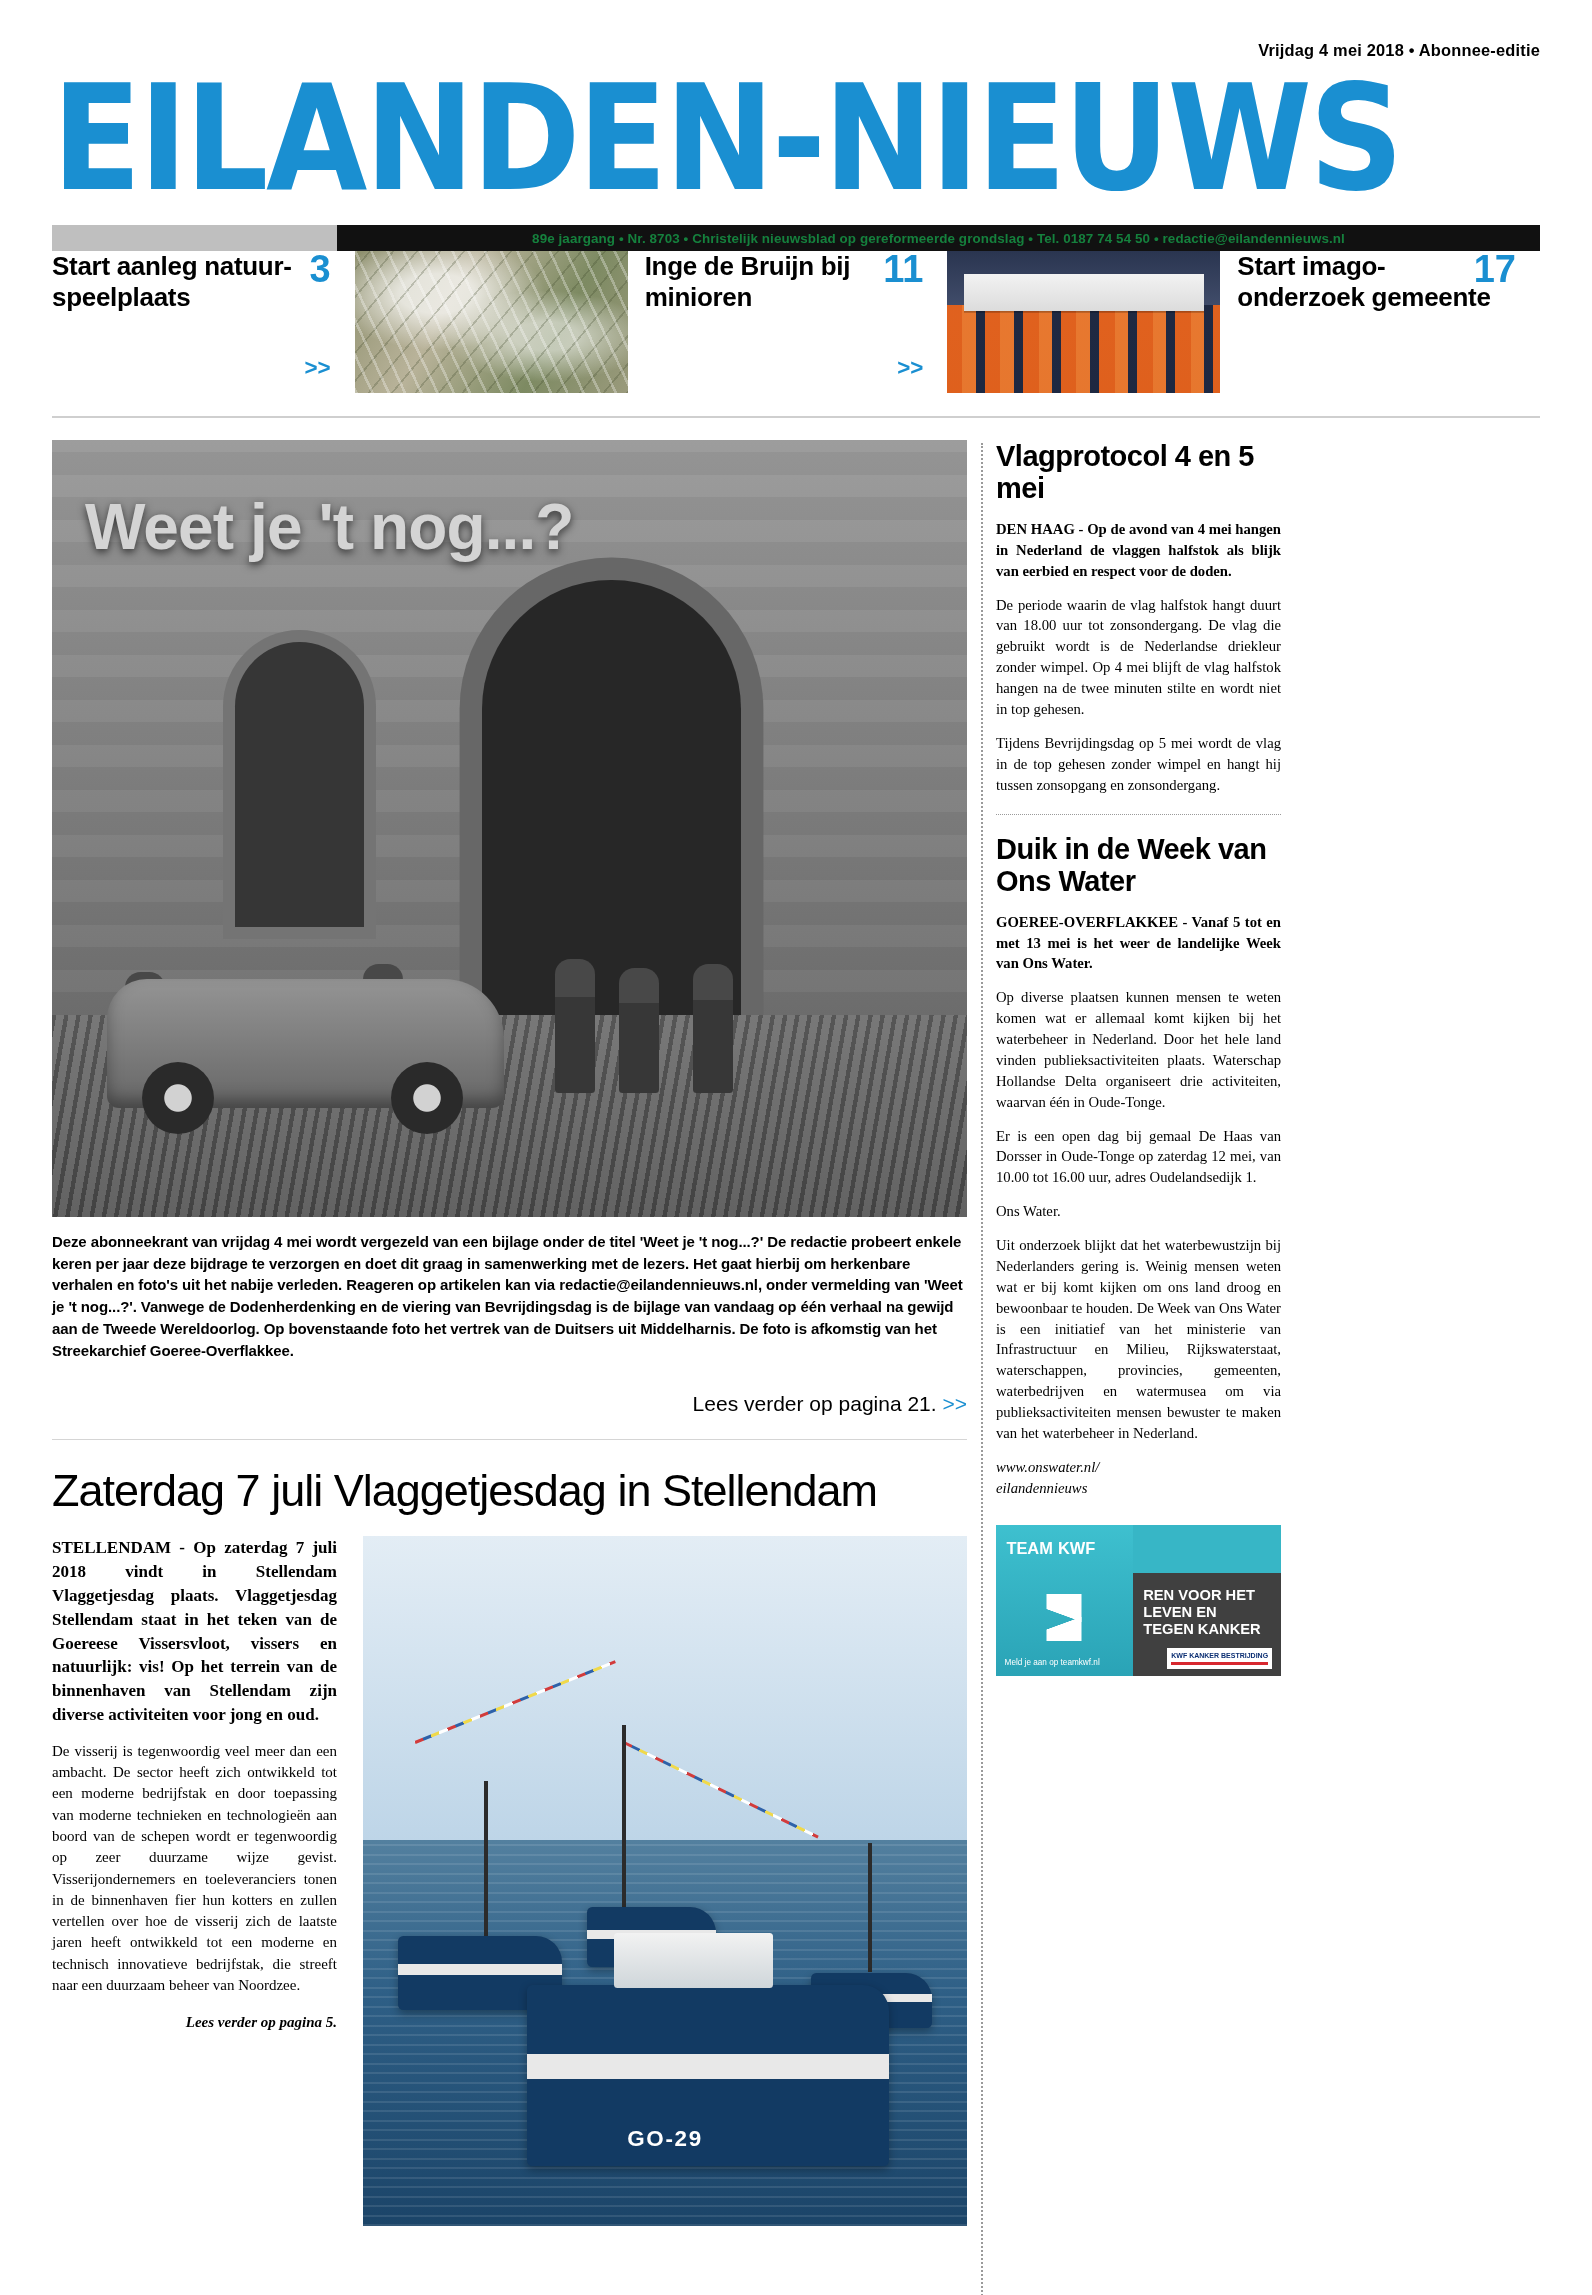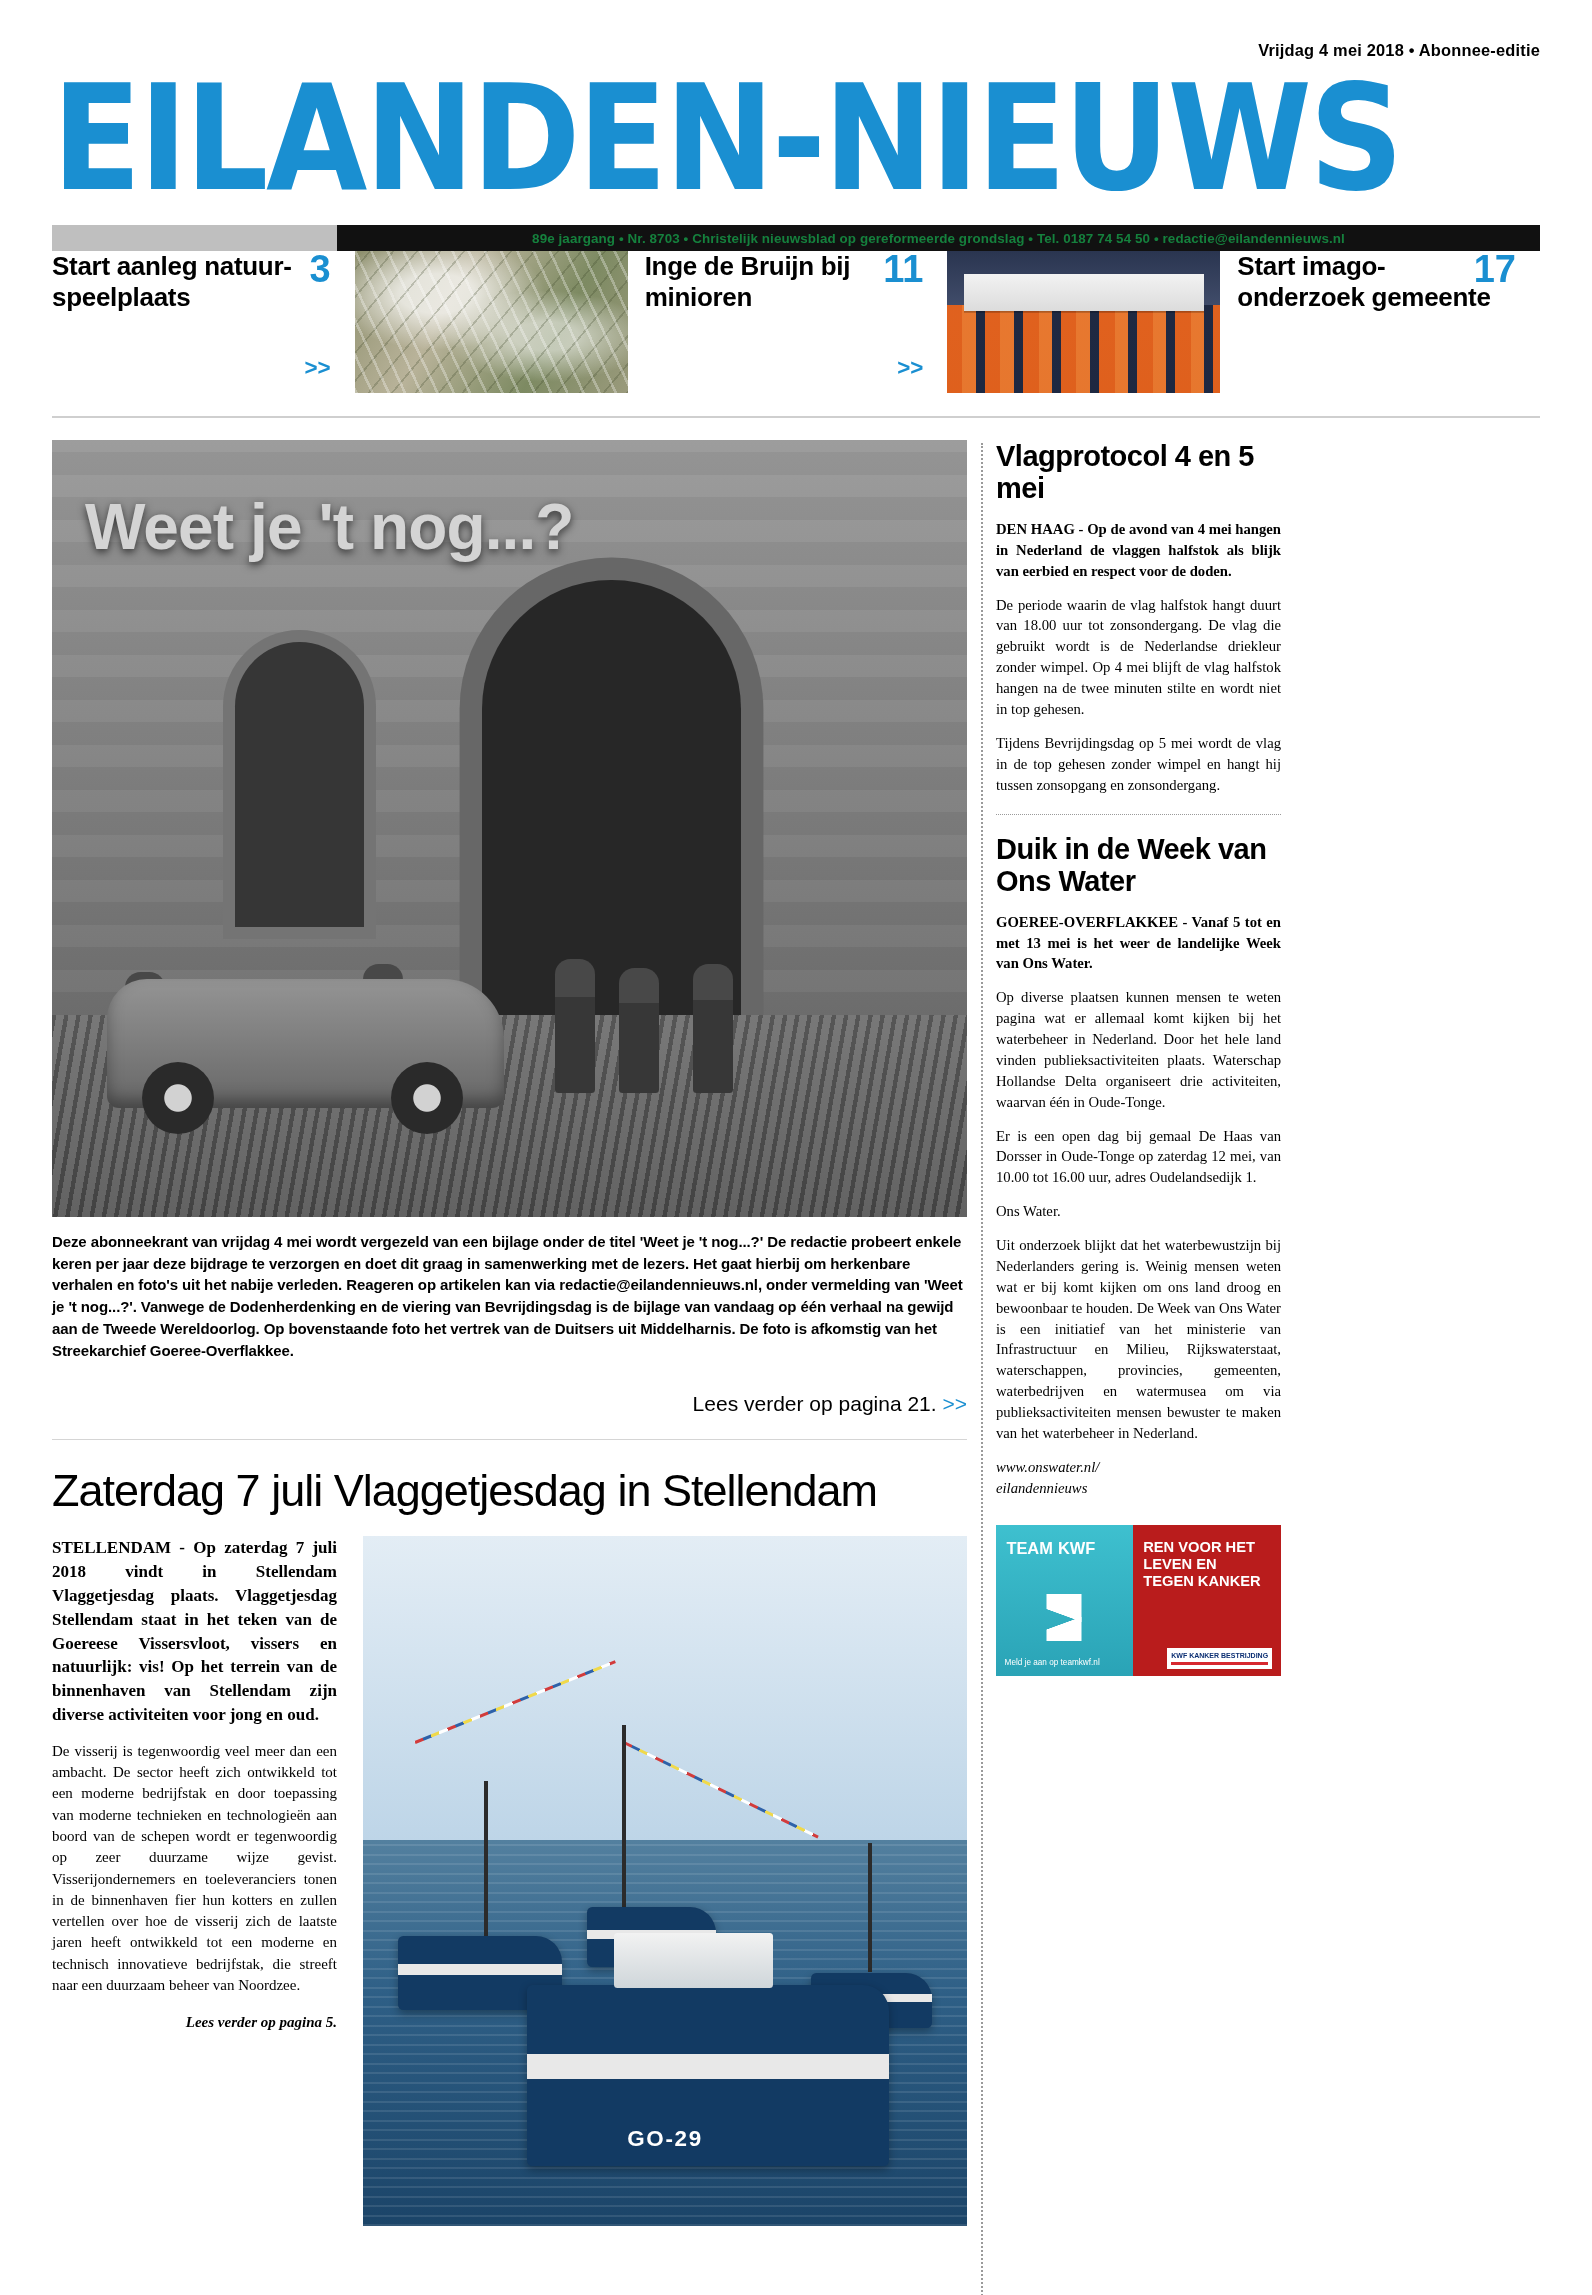--- a/index.html
+++ b/index.html
@@ -370,28 +370,29 @@
       radial-gradient(circle at 50% 12%, #fff 0 22%, transparent 23%),
       linear-gradient(200deg, #fff 0 46%, transparent 47%),
       linear-gradient(-20deg, #fff 0 40%, transparent 41%);
   }
   .ad-left .adtag{
     position:absolute;bottom:8.6px;left:8.6px;
     font-size:8.2px;color:#fff;
   }
   .ad-right{
     width:52%;
-    background:#b91c1c;
+    background:#404040;
     color:#fff;
     padding:14px 10.4px;
     box-sizing:border-box;
     font-weight:bold;
     font-size:14.7px;
     line-height:1.16;
     position:relative;
+    margin-top:48px;
   }
   .ad-right .kwflogo{
     position:absolute;right:8.6px;bottom:7px;
     background:#fff;color:#0c2f73;
     font-size:7px;font-weight:bold;line-height:1.05;
     padding:3.5px 4.3px;text-align:center;
   }
   .ad-right .kwflogo .bar{
     display:block;height:3.5px;background:#d7282f;margin-top:2.6px;
   }
@@ -518,21 +519,21 @@
         <p class="bold">DEN HAAG - Op de avond van 4 mei hangen in Nederland de vlaggen halfstok als blijk van eerbied en respect voor de doden.</p>
         <p>De periode waarin de vlag halfstok hangt duurt van 18.00 uur tot zonsondergang. De vlag die gebruikt wordt is de Nederlandse driekleur zonder wimpel. Op 4 mei blijft de vlag halfstok hangen na de twee minuten stilte en wordt niet in top gehesen.</p>
         <p>Tijdens Bevrijdingsdag op 5 mei wordt de vlag in de top gehesen zonder wimpel en hangt hij tussen zonsopgang en zonsondergang.</p>
       </div>
 
       <div class="r-sep"></div>
 
       <div class="r-head">Duik in de Week van Ons Water</div>
       <div class="r-body">
         <p class="bold">GOEREE-OVERFLAKKEE - Vanaf 5 tot en met 13 mei is het weer de landelijke Week van Ons Water.</p>
-        <p>Op diverse plaatsen kunnen mensen te weten pagina wat er allemaal komt kijken bij het waterbeheer in Nederland. Door het hele land vinden publieksactiviteiten plaats. Waterschap Hollandse Delta organiseert drie activiteiten, waarvan één in Oude-Tonge.</p>
+        <p>Op diverse plaatsen kunnen mensen te weten komen wat er allemaal komt kijken bij het waterbeheer in Nederland. Door het hele land vinden publieksactiviteiten plaats. Waterschap Hollandse Delta organiseert drie activiteiten, waarvan één in Oude-Tonge.</p>
         <p>Er is een open dag bij gemaal De Haas van Dorsser in Oude-Tonge op zaterdag 12 mei, van 10.00 tot 16.00 uur, adres Oudelandsedijk 1.</p>
         <p>Ons Water.</p>
         <p>Uit onderzoek blijkt dat het waterbewustzijn bij Nederlanders gering is. Weinig mensen weten wat er bij komt kijken om ons land droog en bewoonbaar te houden. De Week van Ons Water is een initiatief van het ministerie van Infrastructuur en Milieu, Rijkswaterstaat, waterschappen, provincies, gemeenten, waterbedrijven en watermusea om via publieksactiviteiten mensen bewuster te maken van het waterbeheer in Nederland.</p>
         <p class="italic" style="white-space:pre-line">www.onswater.nl/
 eilandennieuws</p>
       </div>
 
       <div class="ad">
         <div class="ad-left">
           <div class="teamkwf">

